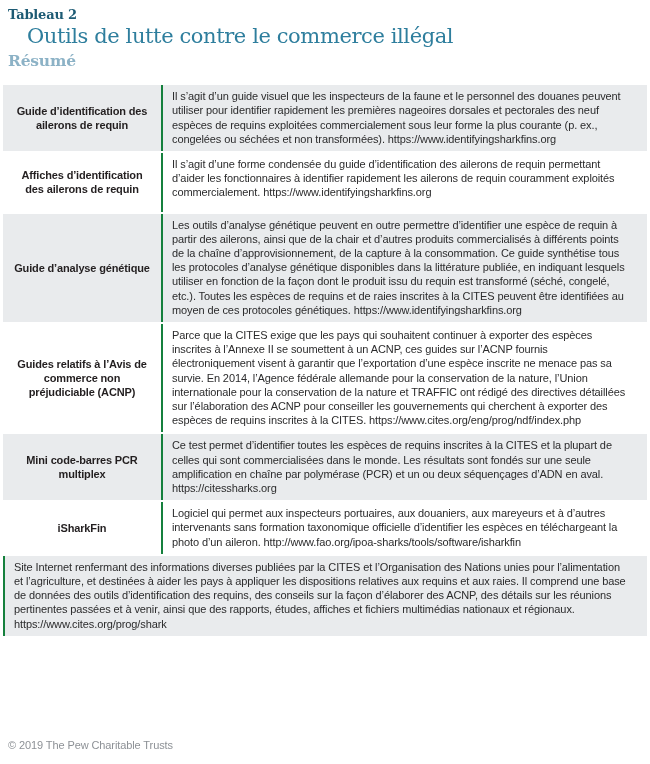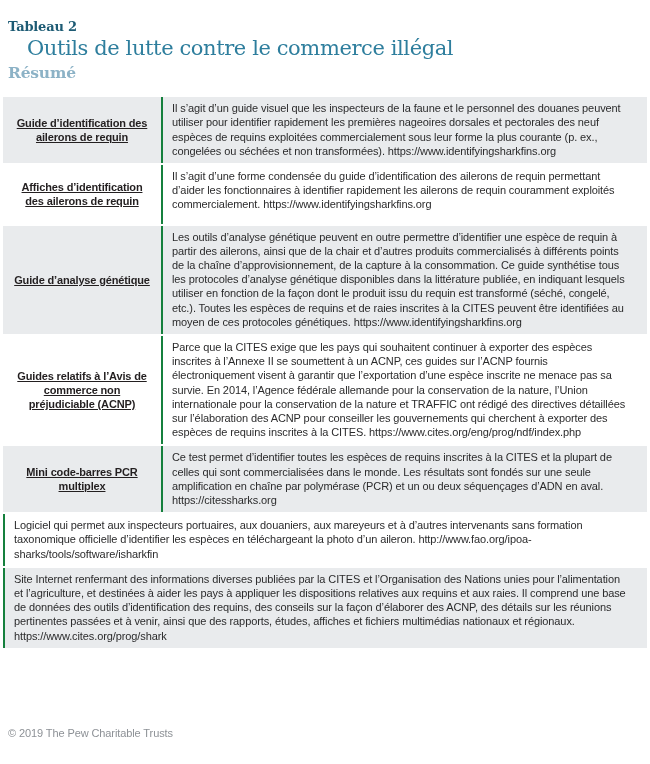--- a/index.html
+++ b/index.html
@@ -7,21 +7,21 @@
   body {
     width: 650px;
     height: 764px;
     overflow: hidden;
     font-family: "Liberation Sans", sans-serif;
     color: #2a2a2b;
     position: relative;
   }
 
   
-  .header { padding: 19px 10px 0 8px; }
+  .header { padding: 7px 10px 0 8px; }
   .eyebrow {
     font-family: "DejaVu Serif", serif;
     font-weight: bold;
     font-size: 13px;
     color: #1d5b74;
     letter-spacing: -0.2px;
   }
   .title {
     font-family: "DejaVu Serif", serif;
     font-weight: 500;
@@ -52,37 +52,36 @@
     display: flex;
     align-items: center;
     justify-content: center;
     text-align: center;
     font-weight: bold;
     font-size: 11px;
     line-height: 1.3;
     letter-spacing: -0.15px;
     color: #231f20;
     padding: 15px 9px;
-    text-decoration: underline;
   }
   .desc-cell {
     flex: 1 1 auto;
     border-left: 2px solid #15803d;
     padding: 4px 16px 5px 9px;
     font-size: 11px;
     line-height: 14.2px;
     letter-spacing: -0.1px;
     color: #2b2b2c;
   }
 
   
   .footer {
     position: absolute;
     left: 8px;
-    bottom: 25px;
+    bottom: 13px;
     font-size: 11px;
     color: #8d9196;
     letter-spacing: -0.1px;
   }
 </style>
 </head>
 <body>
 
 <div class="header">
   <div class="eyebrow">Tableau 2</div>
@@ -111,20 +110,21 @@
     <div class="tool-cell">Guides relatifs à l’Avis de commerce non préjudiciable (ACNP)</div>
     <div class="desc-cell">Parce que la CITES exige que les pays qui souhaitent continuer à exporter des espèces inscrites à l’Annexe II se soumettent à un ACNP, ces guides sur l’ACNP fournis électroniquement visent à garantir que l’exportation d’une espèce inscrite ne menace pas sa survie. En 2014, l’Agence fédérale allemande pour la conservation de la nature, l’Union internationale pour la conservation de la nature et TRAFFIC ont rédigé des directives détaillées sur l’élaboration des ACNP pour conseiller les gouvernements qui cherchent à exporter des espèces de requins inscrites à la CITES. https://www.cites.org/eng/prog/ndf/index.php</div>
   </div>
 
   <div class="row odd">
     <div class="tool-cell">Mini code-barres PCR multiplex</div>
     <div class="desc-cell">Ce test permet d’identifier toutes les espèces de requins inscrites à la CITES et la plupart de celles qui sont commercialisées dans le monde. Les résultats sont fondés sur une seule amplification en chaîne par polymérase (PCR) et un ou deux séquençages d’ADN en aval. https://citessharks.org</div>
   </div>
 
   <div class="row even">
+    <div class="tool-cell">iSharkFin</div>
     <div class="desc-cell">Logiciel qui permet aux inspecteurs portuaires, aux douaniers, aux mareyeurs et à d’autres intervenants sans formation taxonomique officielle d’identifier les espèces en téléchargeant la photo d’un aileron. http://www.fao.org/ipoa-sharks/tools/software/isharkfin</div>
   </div>
 
   <div class="row odd">
     <div class="desc-cell">Site Internet renfermant des informations diverses publiées par la CITES et l’Organisation des Nations unies pour l’alimentation et l’agriculture, et destinées à aider les pays à appliquer les dispositions relatives aux requins et aux raies. Il comprend une base de données des outils d’identification des requins, des conseils sur la façon d’élaborer des ACNP, des détails sur les réunions pertinentes passées et à venir, ainsi que des rapports, études, affiches et fichiers multimédias nationaux et régionaux. https://www.cites.org/prog/shark</div>
   </div>
 
 </div>
 
 <div class="footer">© 2019 The Pew Charitable Trusts</div>

